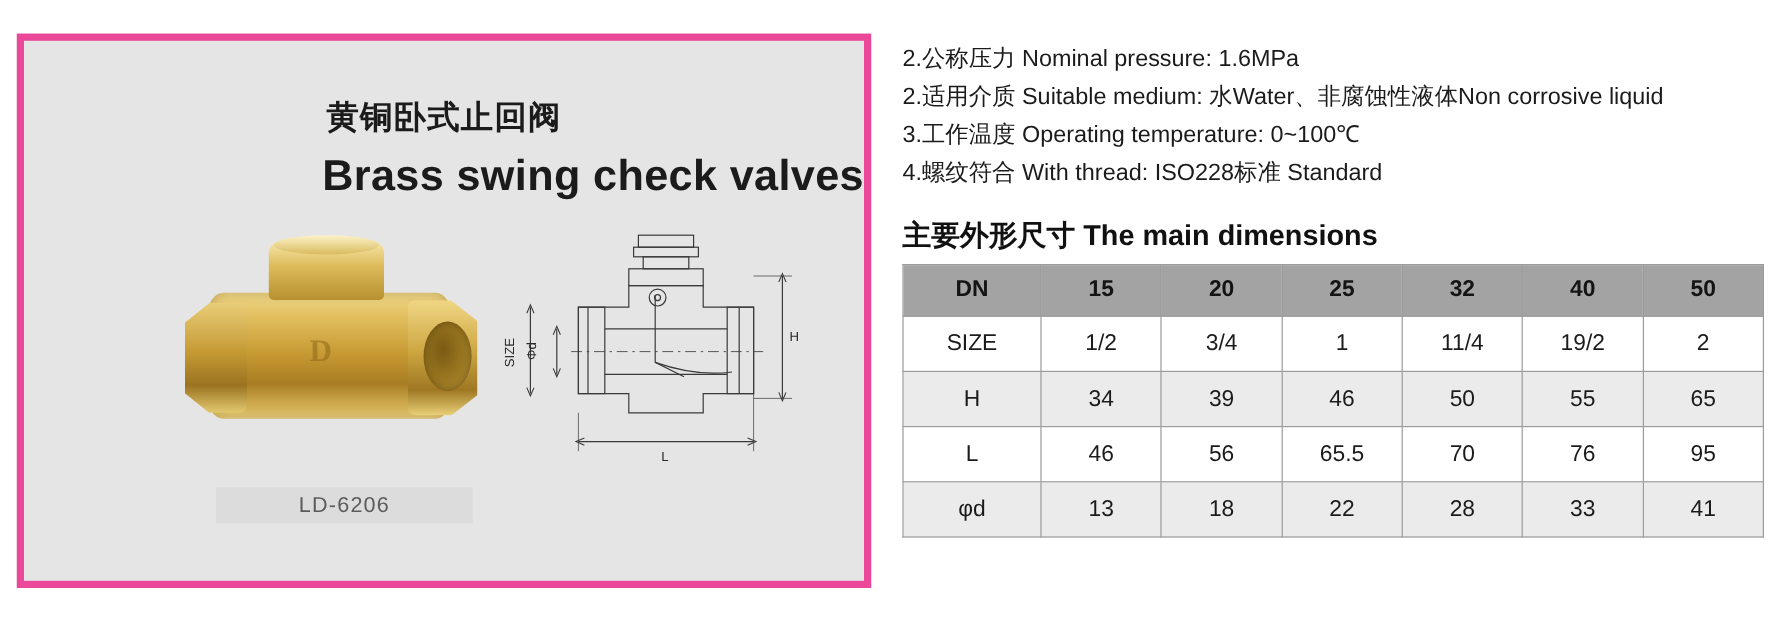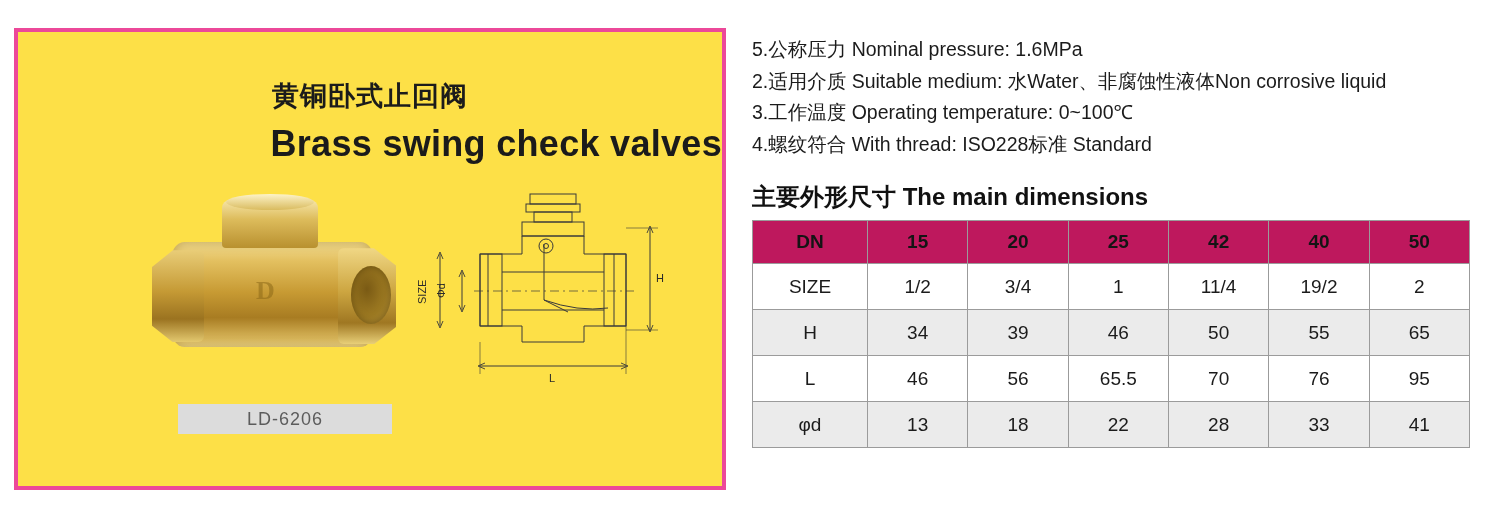--- a/index.html
+++ b/index.html
@@ -21,23 +21,23 @@
     display: flex;
   }
 
   
   .left-panel {
     position: absolute;
     left: 14px;
     top: 28px;
     width: 712px;
     height: 462px;
-    border: 4px solid #ec4899;
+    border: 6px solid #ec4899;
     box-sizing: border-box;
-    background: #fde047;
+    background: #e5e5e5;
   }
   .product-title {
     text-align: center;
     margin-top: 48px;
     color: #1b1b1b;
   }
   .product-title .cn {
     font-size: 27px;
     font-weight: bold;
     letter-spacing: 1px;
@@ -203,21 +203,21 @@
   }
   table.dims th, table.dims td {
     border: 1px solid #9b9b9b;
     height: 43px;
     text-align: center;
     font-size: 19px;
     color: #1b1b1b;
     font-weight: normal;
   }
   table.dims thead th {
-    background: #be185d;
+    background: #a3a3a3;
     font-weight: bold;
     color: #141414;
     height: 40px;
   }
   table.dims tbody tr:nth-child(odd) td {
     background: #ffffff;
   }
   table.dims tbody tr:nth-child(even) td {
     background: #ebebeb;
   }
@@ -311,36 +311,36 @@
       </div>
 
       <div class="code-plate">LD-6206</div>
     </div>
   </div>
 
   <div class="right-panel">
 
 
     <ul class="spec-list">
-      <li>5.公称压力 Nominal pressure: 1.6MPa</li>
+      <li>2.公称压力 Nominal pressure: 1.6MPa</li>
       <li>2.适用介质 Suitable medium: 水Water、非腐蚀性液体Non corrosive liquid</li>
       <li>3.工作温度 Operating temperature: 0~100℃</li>
       <li>4.螺纹符合 With thread: ISO228标准 Standard</li>
     </ul>
 
     <h2 class="dim-head">主要外形尺寸 The main dimensions</h2>
 
     <table class="dims">
       <thead>
         <tr>
           <th class="col-first">DN</th>
           <th>15</th>
           <th>20</th>
           <th>25</th>
-          <th>42</th>
+          <th>32</th>
           <th>40</th>
           <th>50</th>
         </tr>
       </thead>
       <tbody>
         <tr>
           <td class="rowlabel col-first">SIZE</td>
           <td>1/2</td>
           <td>3/4</td>
           <td>1</td>

